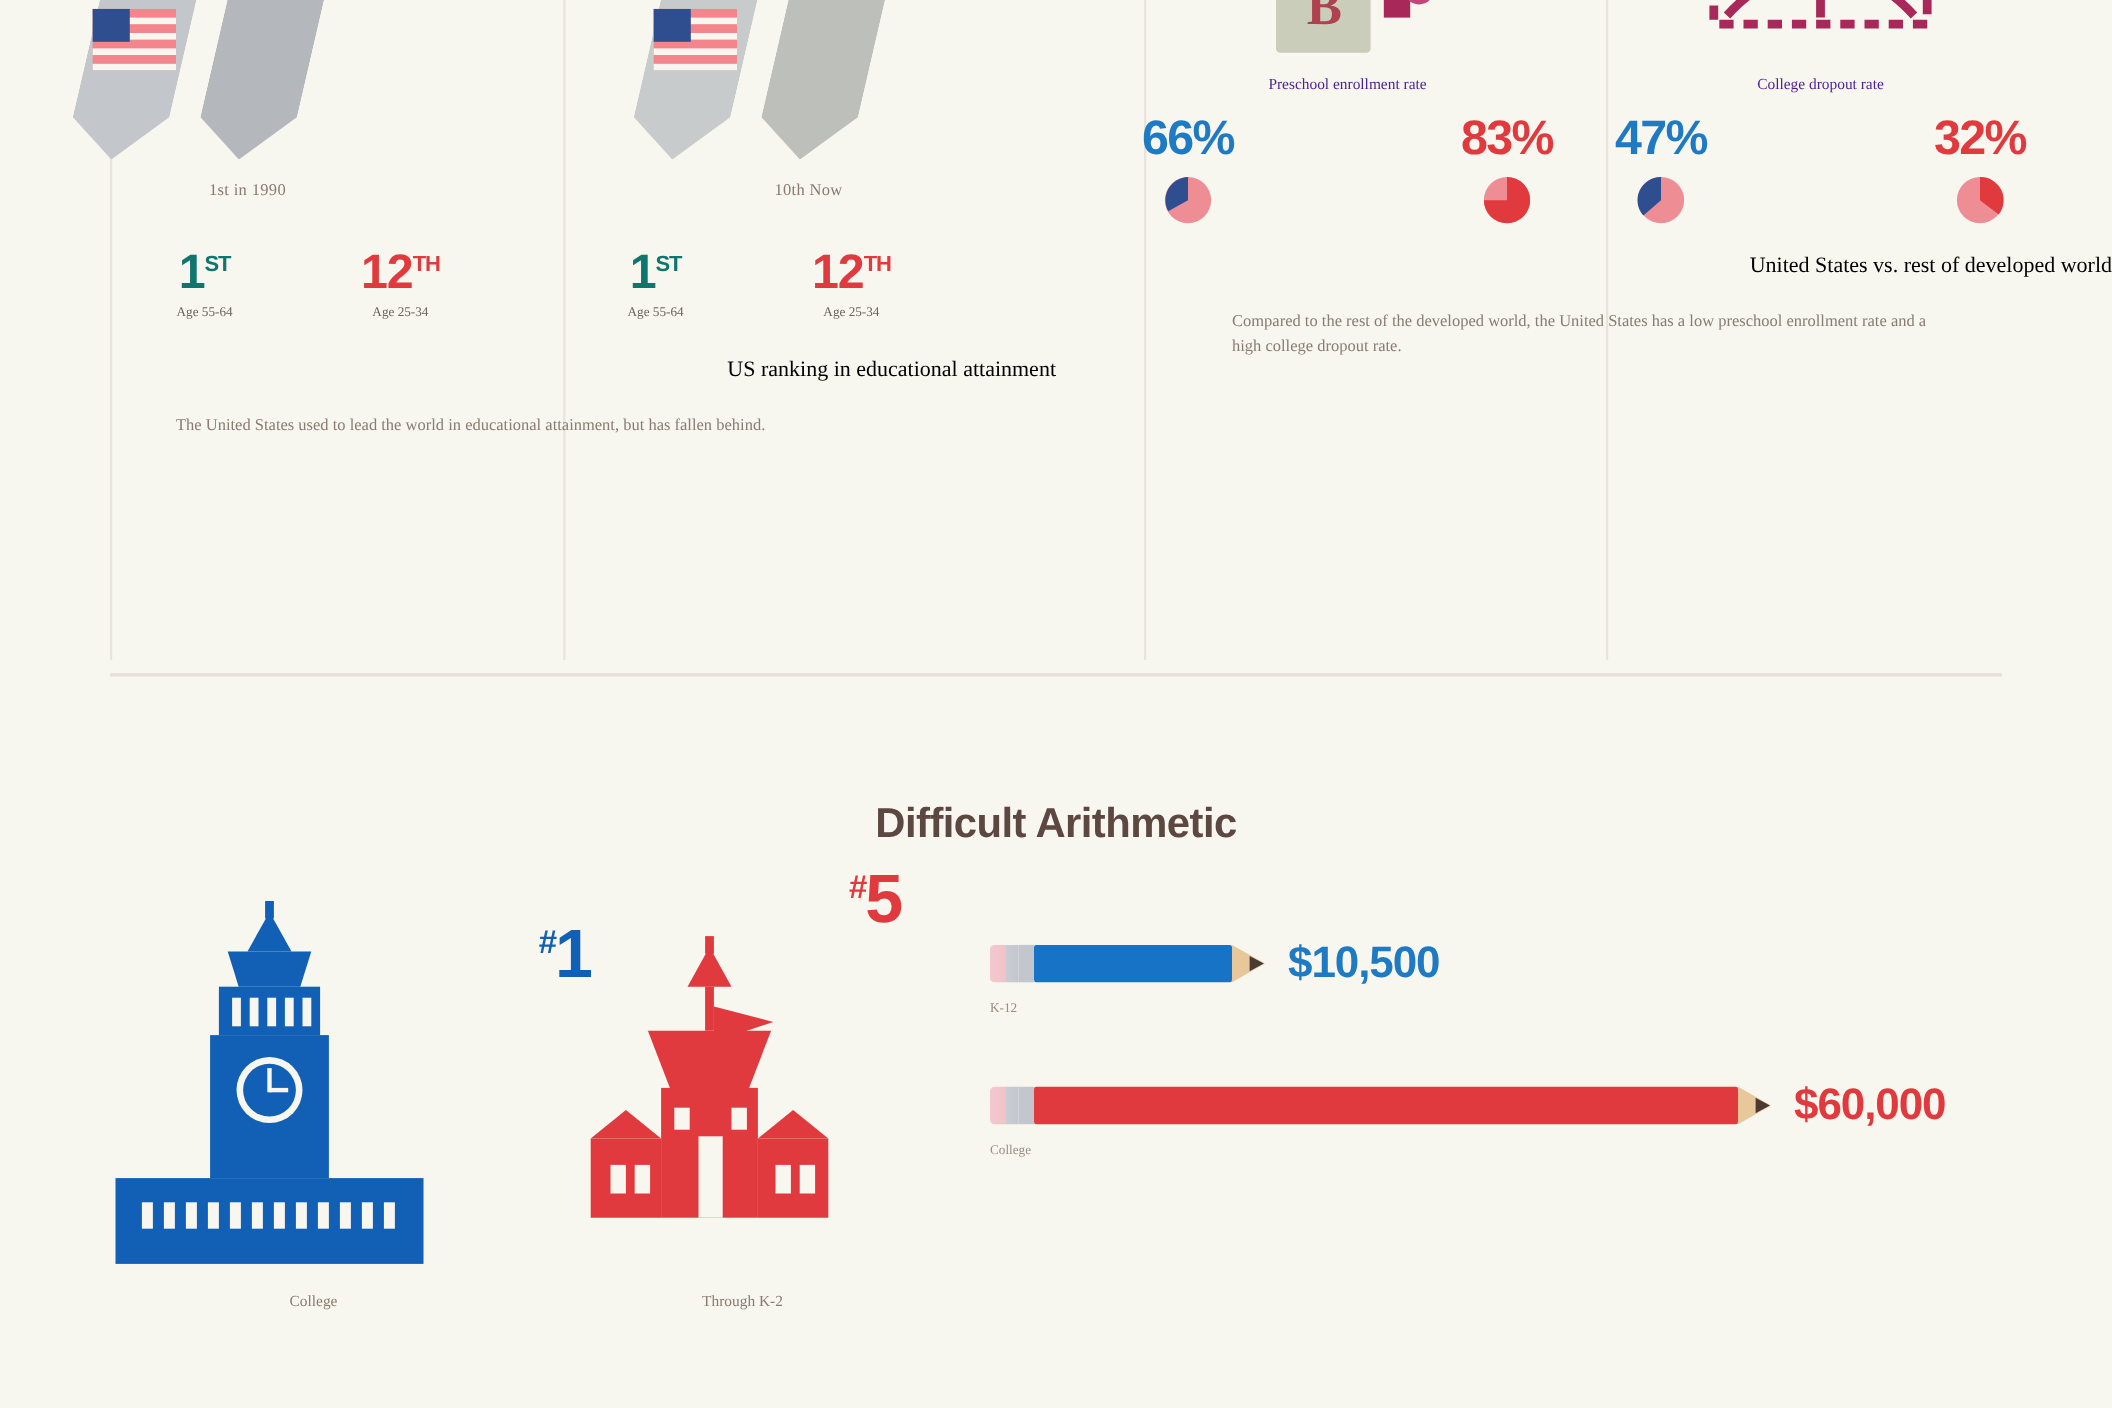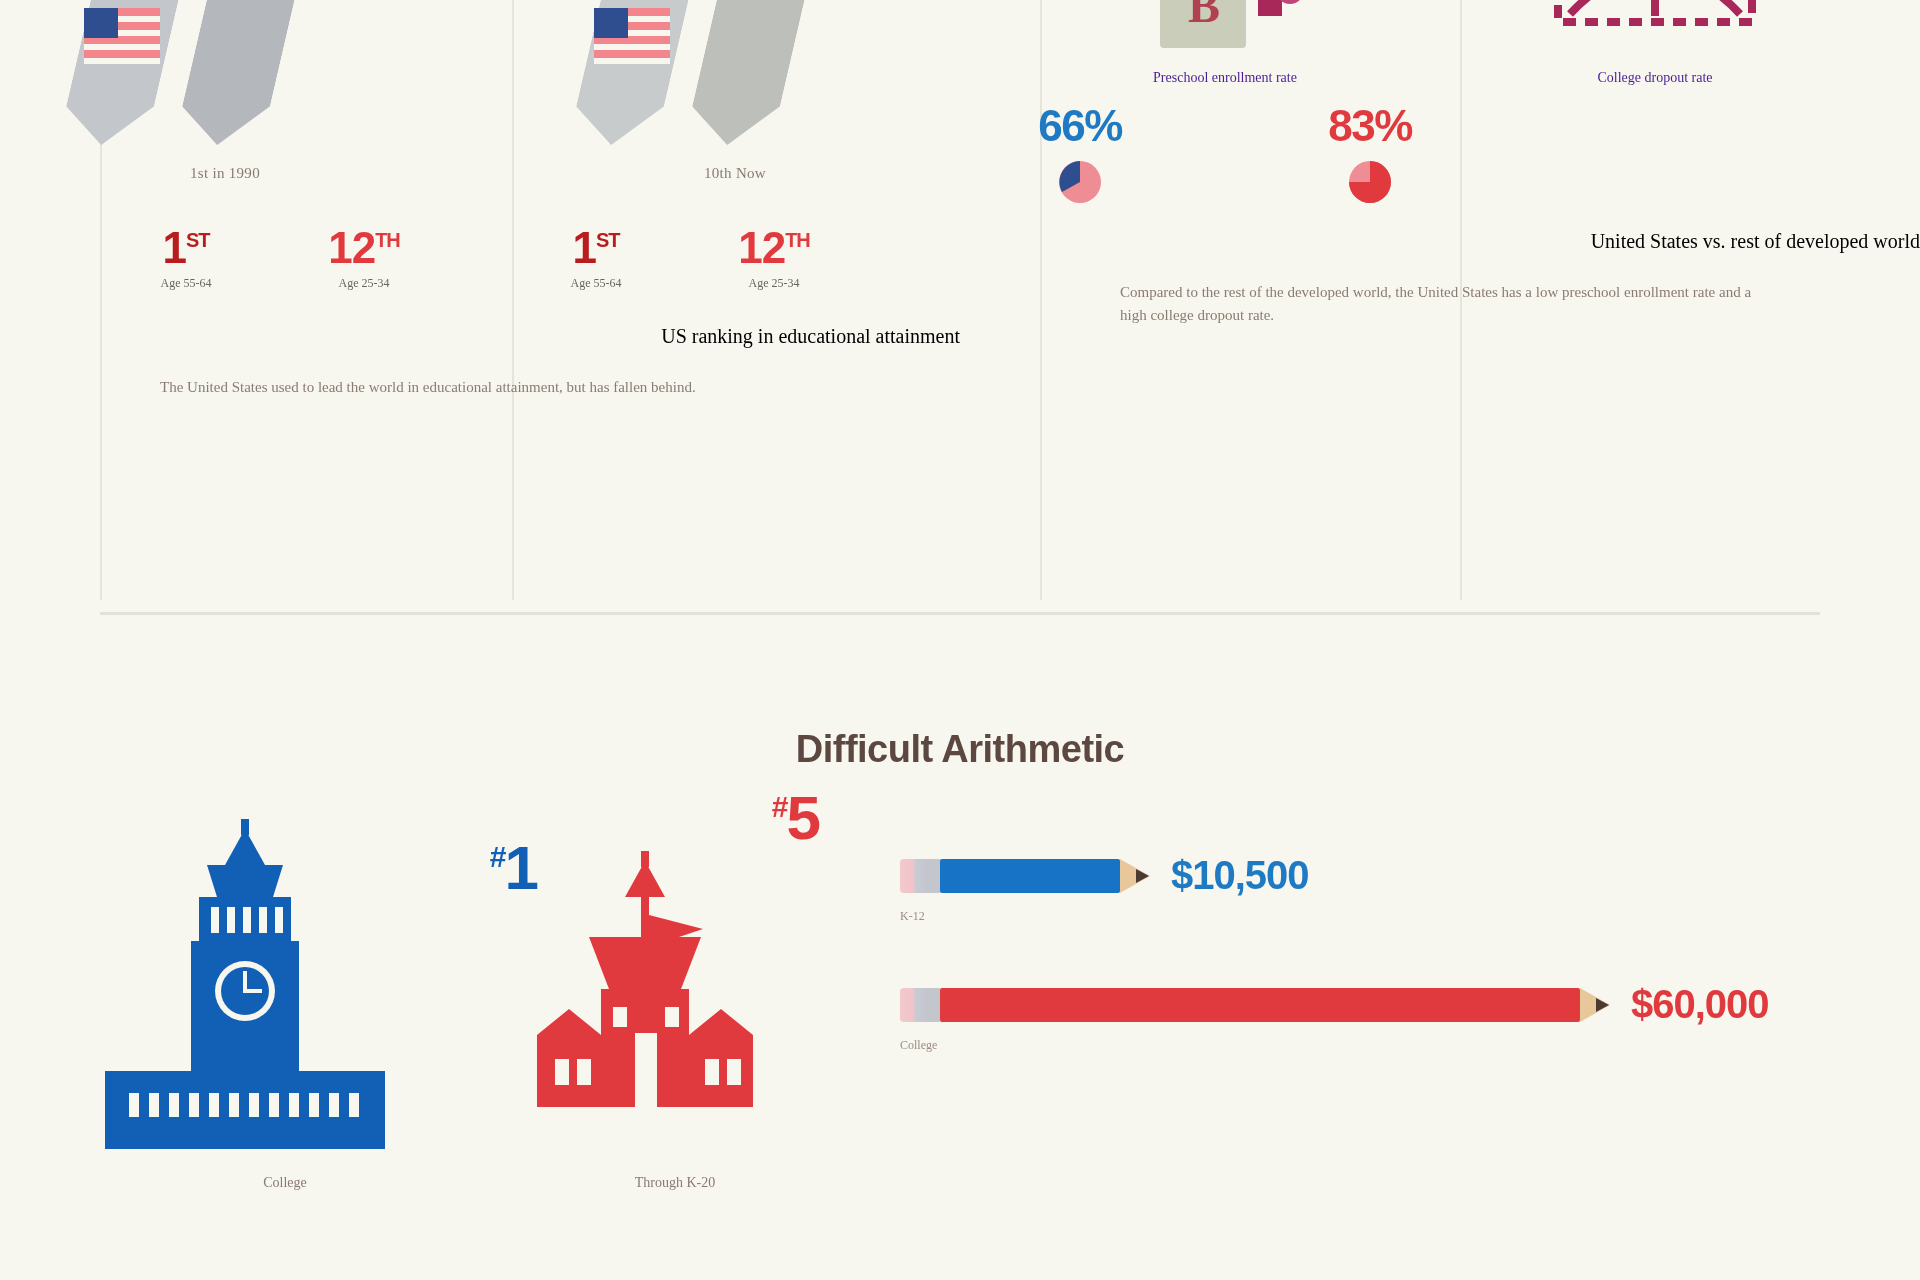--- a/index.html
+++ b/index.html
@@ -107,21 +107,21 @@
   }
 
   .rank-num {
     font-size: 44px;
     font-weight: bold;
     font-family: "Liberation Sans", sans-serif;
     line-height: 1;
     letter-spacing: -1px;
   }
   .rank-num sup { font-size: 20px; vertical-align: super; }
-  .rank-num.blue { color: #b91c1c; }
+  .rank-num.blue { color: #0f766e; }
   .rank-num.red  { color: #e03a3e; }
 
   .rank-label {
     font-size: 12px;
     color: #6a6460;
     margin-top: 6px;
     font-family: "Liberation Serif", serif;
   }
 
   .section-caption {
@@ -431,20 +431,40 @@
 
       <div class="stat-col">
         <div class="stat-icon-wrap">
           <svg width="230" height="160" viewBox="0 0 230 160">
             <rect x="18" y="8" width="194" height="92" fill="none" stroke="#a8285a" stroke-width="8" stroke-dasharray="13 9"></rect>
             <path d="M30 92 Q80 38 115 74 Q150 38 200 92" fill="none" stroke="#a8285a" stroke-width="8"></path>
             <line x1="115" y1="74" x2="115" y2="94" stroke="#a8285a" stroke-width="8"></line>
           </svg>
         </div>
         <div class="stat-col-title">College dropout rate</div>
+        <div class="pct-row">
+          <div class="pct-cell">
+            <div class="pct-val blue">47%</div>
+            <div class="pct-icon">
+              <svg width="58" height="48" viewBox="0 0 58 48">
+                <circle cx="29" cy="26" r="21" fill="#ef8d94"></circle>
+                <path d="M29 26 L29 5 A21 21 0 0 0 13 40 Z" fill="#2f4e8f"></path>
+              </svg>
+            </div>
+          </div>
+          <div class="pct-cell">
+            <div class="pct-val red">32%</div>
+            <div class="pct-icon">
+              <svg width="58" height="48" viewBox="0 0 58 48">
+                <circle cx="29" cy="26" r="21" fill="#ef8d94"></circle>
+                <path d="M29 26 L29 5 A21 21 0 0 1 46 39 Z" fill="#e03a3e"></path>
+              </svg>
+            </div>
+          </div>
+        </div>
       </div>
 
     </div>
 
     <div class="section-caption" style="margin-top:30px;">United States vs. rest of developed world</div>
 
     <div class="section-body">Compared to the rest of the developed world, the United States has a low preschool enrollment rate and a high college dropout rate.</div>
   </div>
 
 </div>
@@ -517,21 +537,21 @@
             <rect x="30" y="240" width="14" height="26" fill="#f7f6ef"></rect>
             <rect x="52" y="240" width="14" height="26" fill="#f7f6ef"></rect>
             <rect x="180" y="240" width="14" height="26" fill="#f7f6ef"></rect>
             <rect x="202" y="240" width="14" height="26" fill="#f7f6ef"></rect>
           </g>
         </svg>
         <div class="hash-num red">
           <span class="hash">#</span><span>5</span>
         </div>
       </div>
-      <div class="bldg-label">Through K-20</div>
+      <div class="bldg-label">Through K-2</div>
     </div>
 
     <div class="bars-block">
 
       <div class="bar-row">
         <div class="pencil">
           <div class="eraser"></div>
           <div class="ferrule"></div>
           <div class="barrel blue" style="width:180px;"></div>
           <div class="wood"></div>

